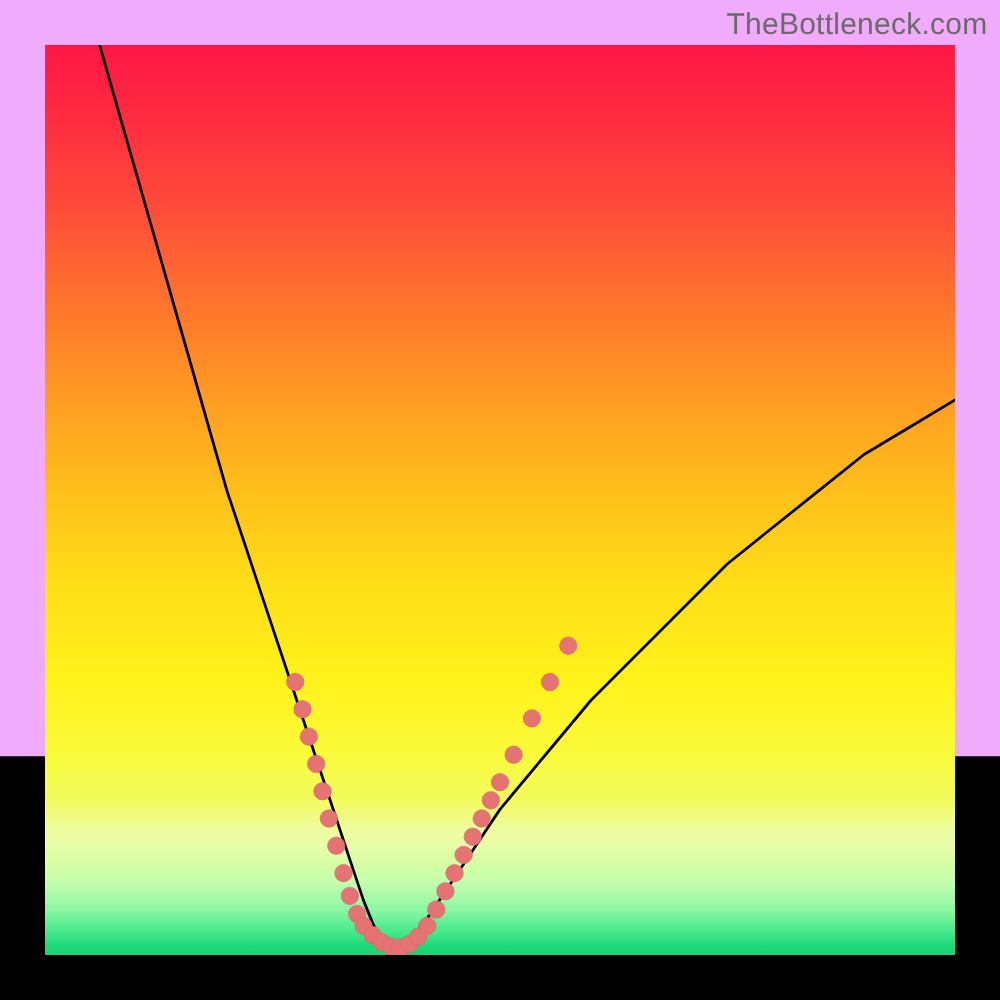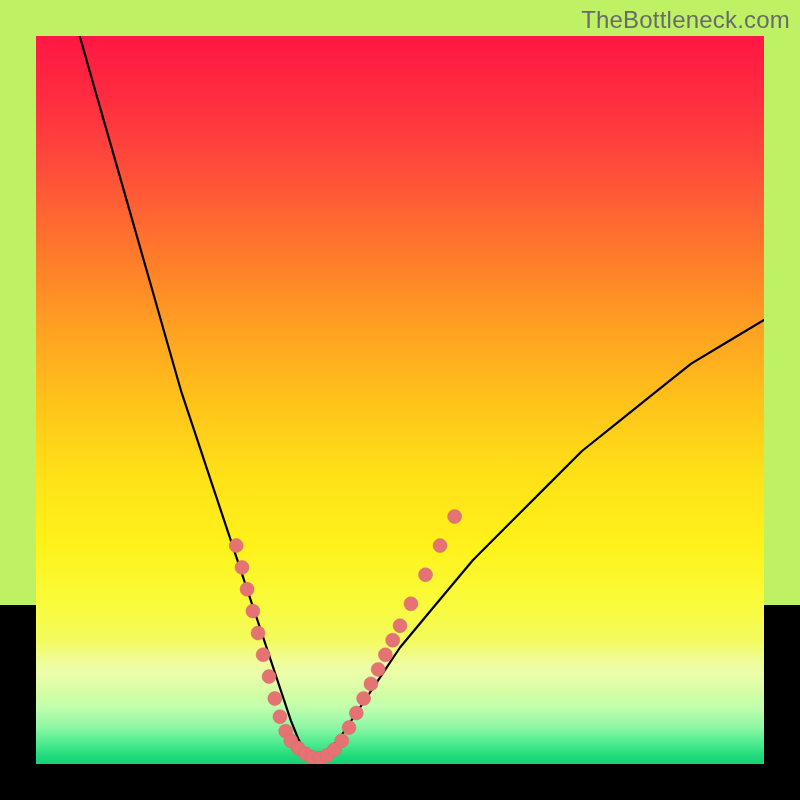--- a/index.html
+++ b/index.html
@@ -8,21 +8,21 @@
     width: 800px;
     height: 800px;
     overflow: hidden;
     background: #000;
     font-family: Arial, Helvetica, sans-serif;
   }
   .frame {
     position: relative;
     width: 800px;
     height: 605px;
-    background: #bef264;
+    background: #f0abfc;
     text-align: right;
   }
   .watermark {
     position: absolute;
     top: 6px;
     right: 10px;
     color: #6a6a6a;
     font-size: 24px;
     font-weight: 500;
     letter-spacing: 0.2px;

